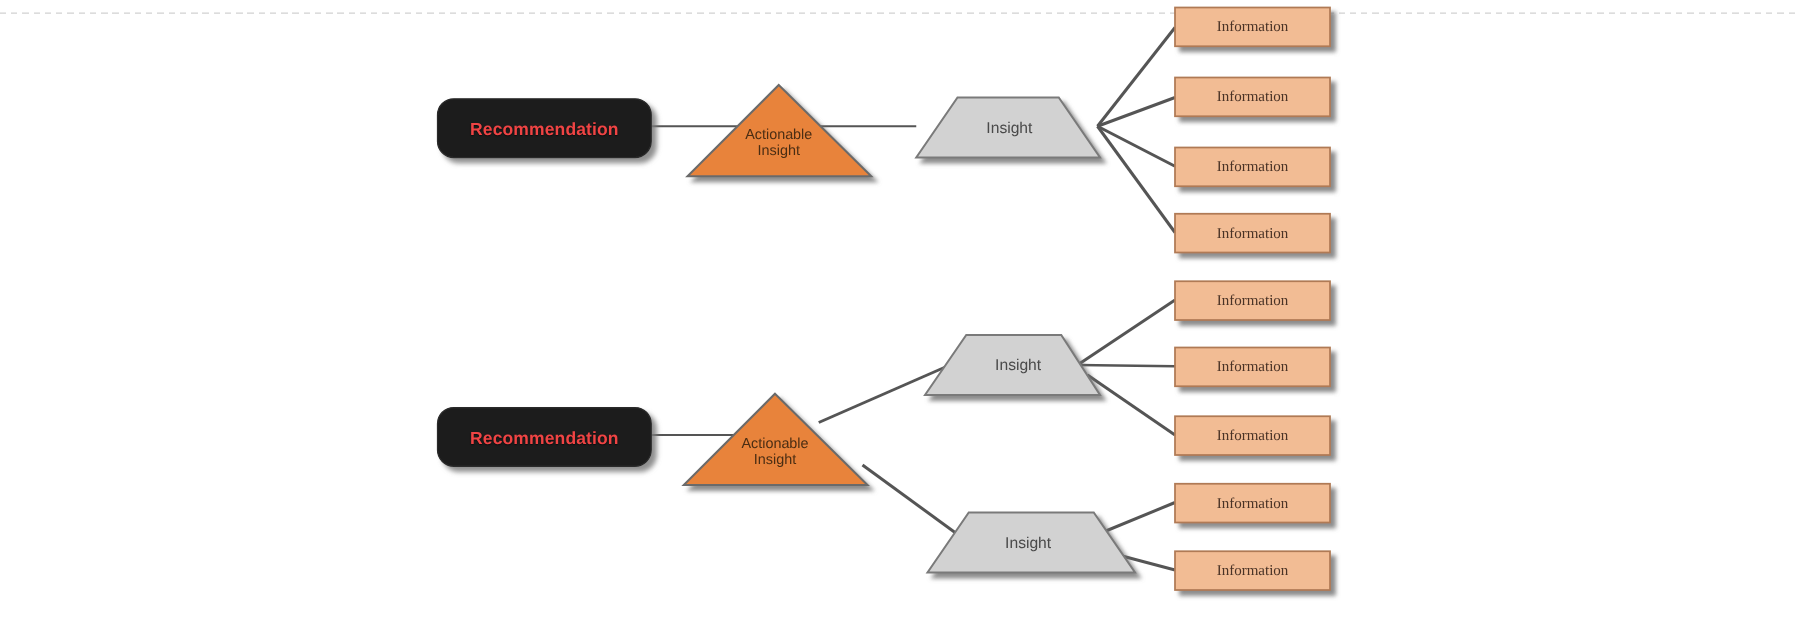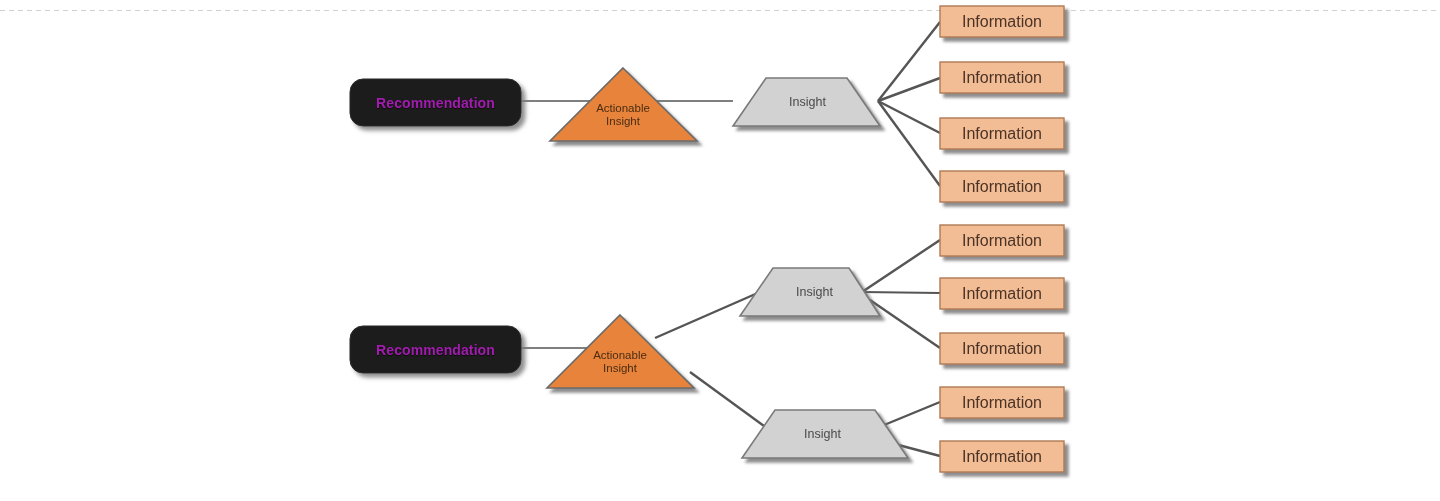--- a/index.html
+++ b/index.html
@@ -34,39 +34,40 @@
   .node-label {
     position: absolute;
     display: flex;
     align-items: center;
     justify-content: center;
     text-align: center;
     pointer-events: none;
     white-space: pre-line;
   }
   .rec-label {
-    color: #a21caf;
+    color: #ef4444;
     font-weight: bold;
     font-size: 14px;
     letter-spacing: .1px;
     text-shadow: 0 1px 1px rgba(0,0,0,.6);
   }
   .tri-label {
     color: #4a2d13;
     font-size: 11.5px;
     line-height: 13px;
     text-align: center;
   }
   .ins-label {
     color: #4a4a4a;
     font-size: 12.5px;
   }
   .info-label {
     color: #4a3326;
-    font-size: 16px;
+    font-size: 12px;
+    font-family: Liberation Serif, serif;
   }
 </style>
 </head>
 <body>
 
 <div id="canvas">
 
   <div class="page-rule"></div>
 
   <svg width="1440" height="501">

